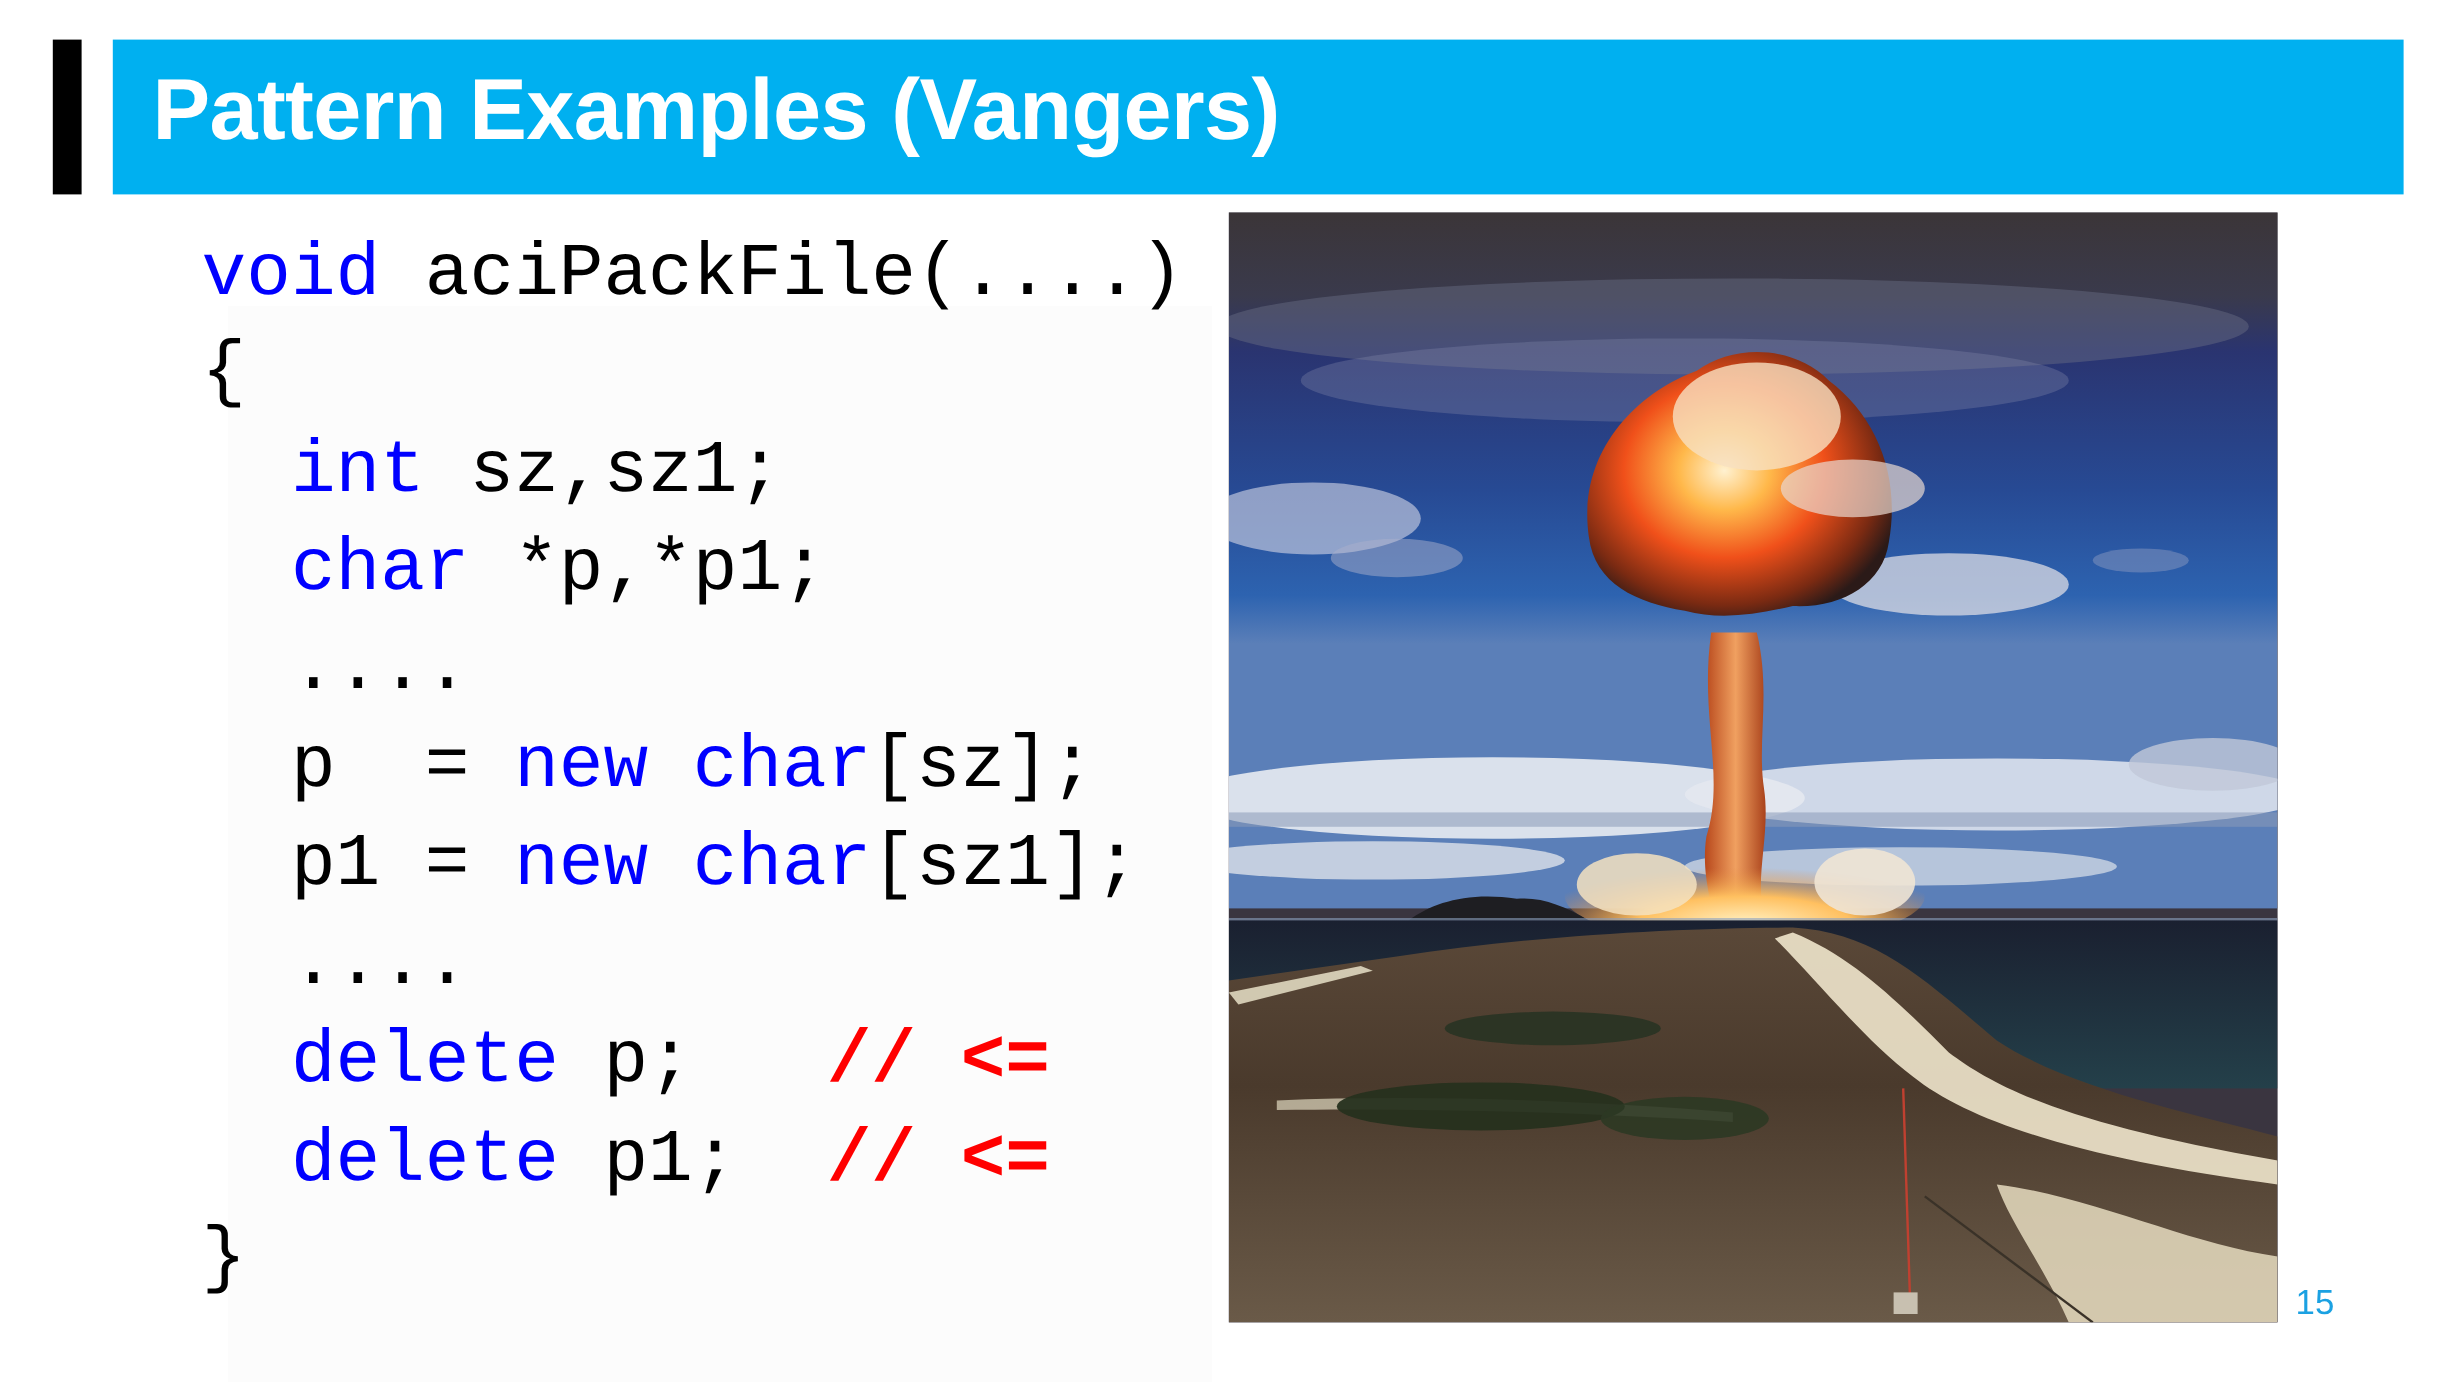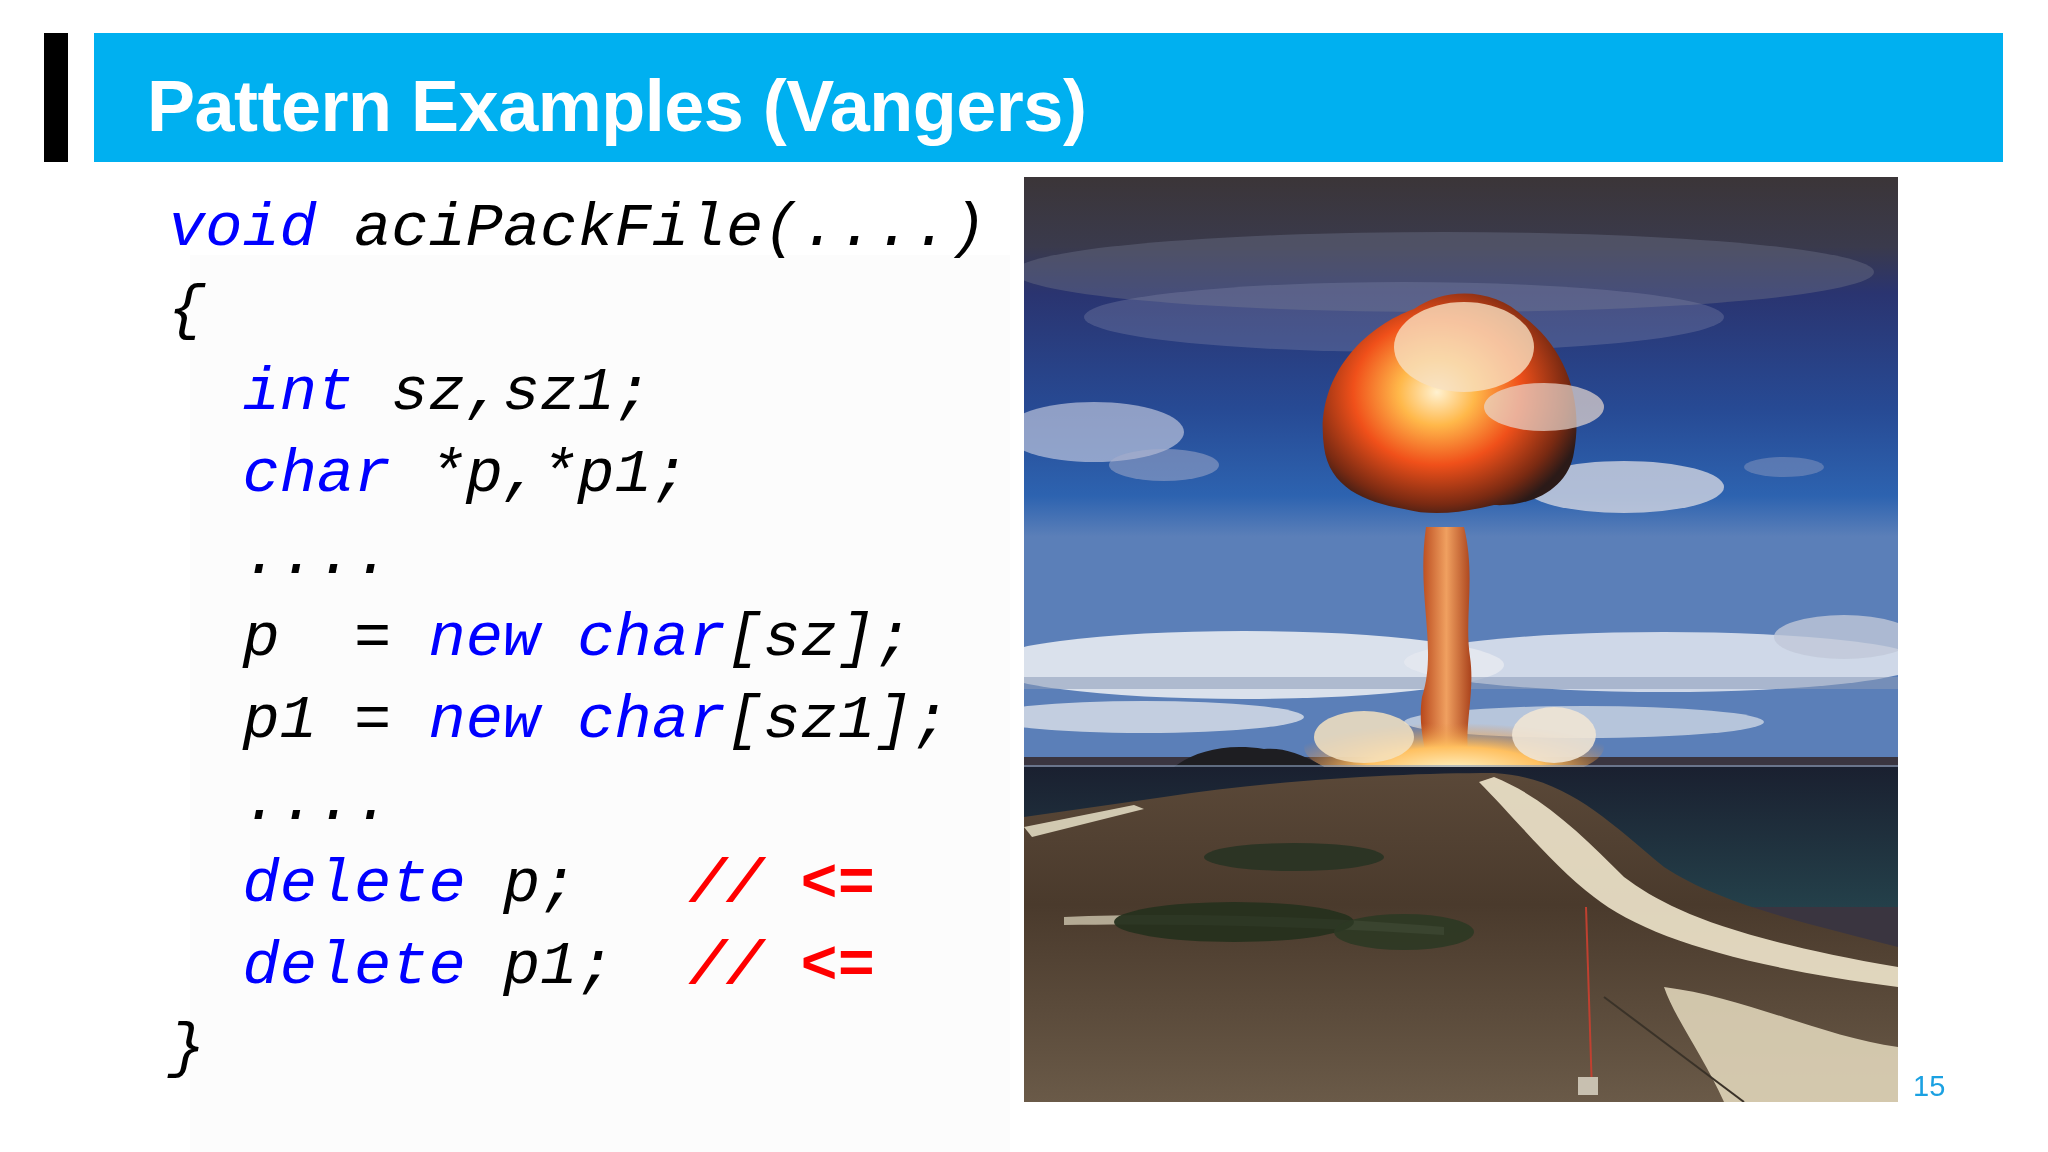--- a/index.html
+++ b/index.html
@@ -10,34 +10,34 @@
   }
   .accent-bar {
     position: absolute; left: 44px; top: 33px; width: 24px; height: 129px;
     background: #000000;
   }
   .title-band {
     position: absolute; left: 94px; top: 33px; width: 1909px; height: 129px;
     background: #00B0F0;
   }
   .title-text {
-    position: absolute; left: 33px; top: 28px;
+    position: absolute; left: 33px; top: 14px;
     font-family: "Liberation Sans", sans-serif;
     font-weight: bold; font-size: 72px; line-height: 90px;
-    color: #ffffff; white-space: nowrap; letter-spacing: -0.5px; margin-left: 20px;
+    color: #ffffff; white-space: nowrap; letter-spacing: -0.5px;
   }
   .code-panel {
     position: absolute; left: 190px; top: 255px; width: 820px; height: 897px;
     background: #fcfcfc;
   }
   .code-block {
     position: absolute; left: 168px; top: 188px;
     font-family: "Liberation Mono", "DejaVu Sans Mono", monospace;
     font-size: 62px; line-height: 82px; color: #000000;
-    white-space: pre; margin: 0; font-style: italic;
+    white-space: pre; margin: 0;
   }
   .code-line { display: block; height: 82px; }
   .kw { color: #0000FF; }
   .cm { color: #FF0000; font-weight: bold; }
   .photo {
     position: absolute; left: 1024px; top: 177px; width: 874px; height: 925px;
     overflow: hidden; background: #3a3540;
   }
   .photo svg { display: block; }
   .slide-number {

